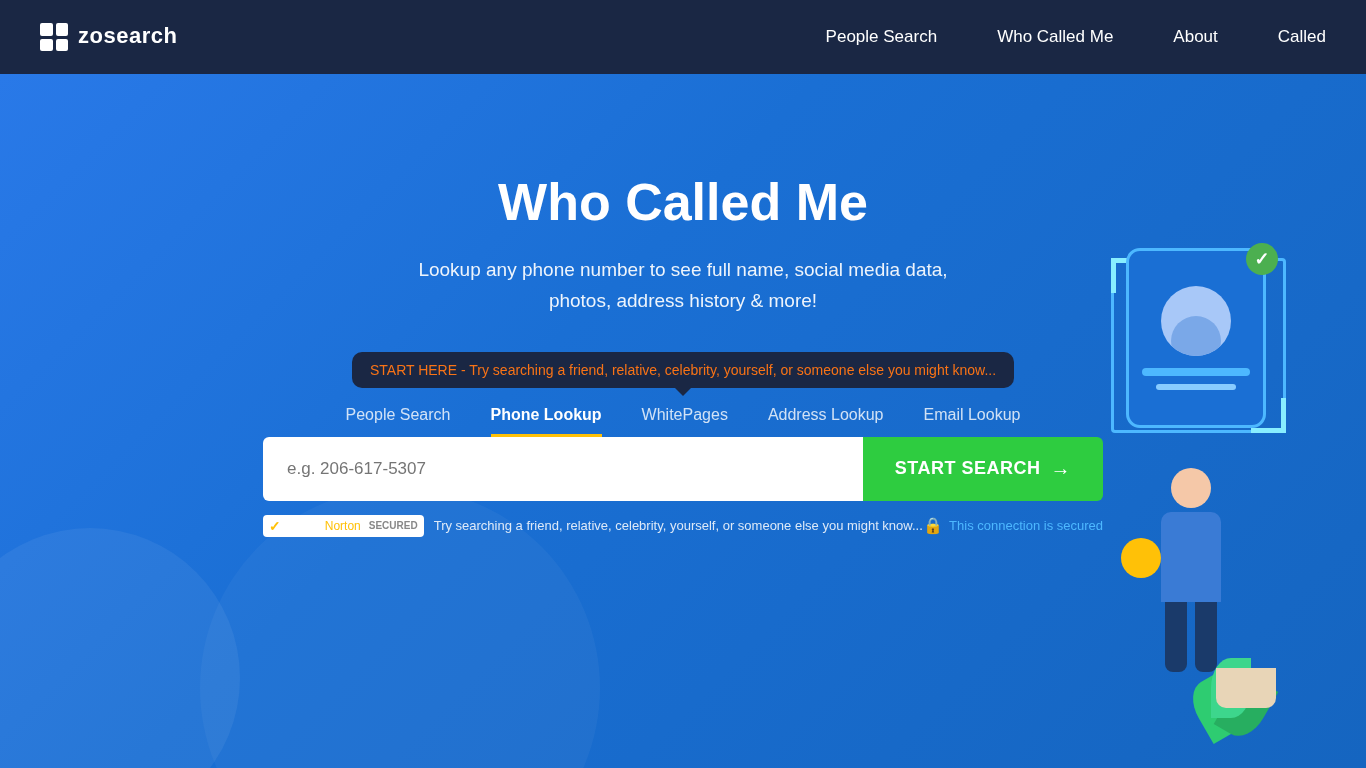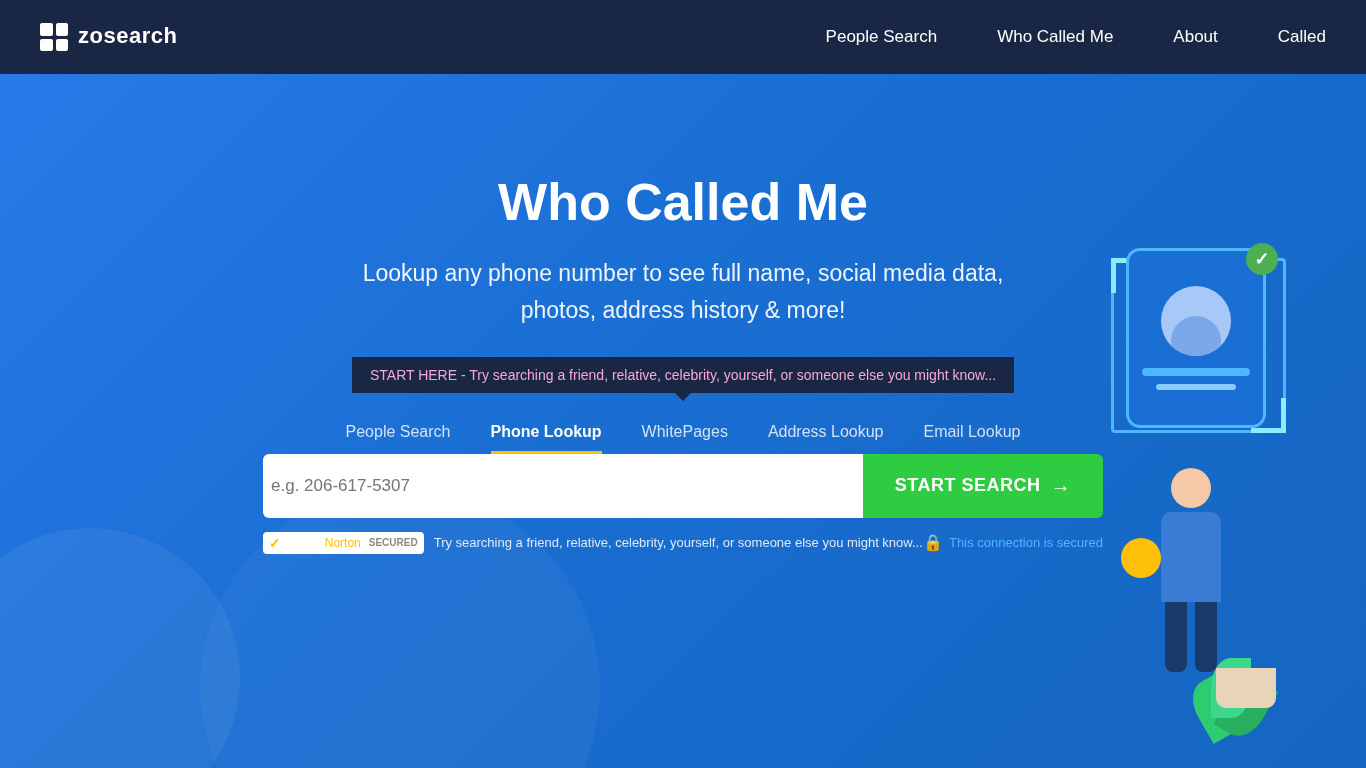--- a/index.html
+++ b/index.html
@@ -280,34 +280,34 @@
     }
     .hero-title {
       color: white;
       font-size: 52px;
       font-weight: 800;
       margin-bottom: 24px;
       line-height: 1.1;
     }
     .hero-subtitle {
       color: rgba(255,255,255,0.92);
-      font-size: 23px;
+      font-size: 19px;
       line-height: 1.6;
-      margin-bottom: 28px;
+      margin-bottom: 36px;
     }
 
     
     .search-tooltip {
       background: #1a2744;
-      color: #f9a8d4;
+      color: #f97316;
       padding: 10px 18px;
-      border-radius: 0;
+      border-radius: 10px;
       font-size: 14px;
       display: inline-block;
-      margin-bottom: 30px;
+      margin-bottom: 18px;
       position: relative;
     }
     .search-tooltip::after {
       content: '';
       position: absolute;
       bottom: -8px;
       left: 50%;
       transform: translateX(-50%);
       width: 0; height: 0;
       border-left: 8px solid transparent;
@@ -344,21 +344,21 @@
       display: flex;
       width: 840px;
       height: 64px;
       z-index: 2;
       position: relative;
       margin-top: 0;
     }
     .search-input {
       flex: 1;
       height: 100%;
-      padding: 0 8px;
+      padding: 0 24px;
       font-size: 17px;
       border: none;
       outline: none;
       border-radius: 6px 0 0 6px;
       color: #888;
       background: white;
     }
     .search-button {
       background: #2ecc40;
       color: white;

